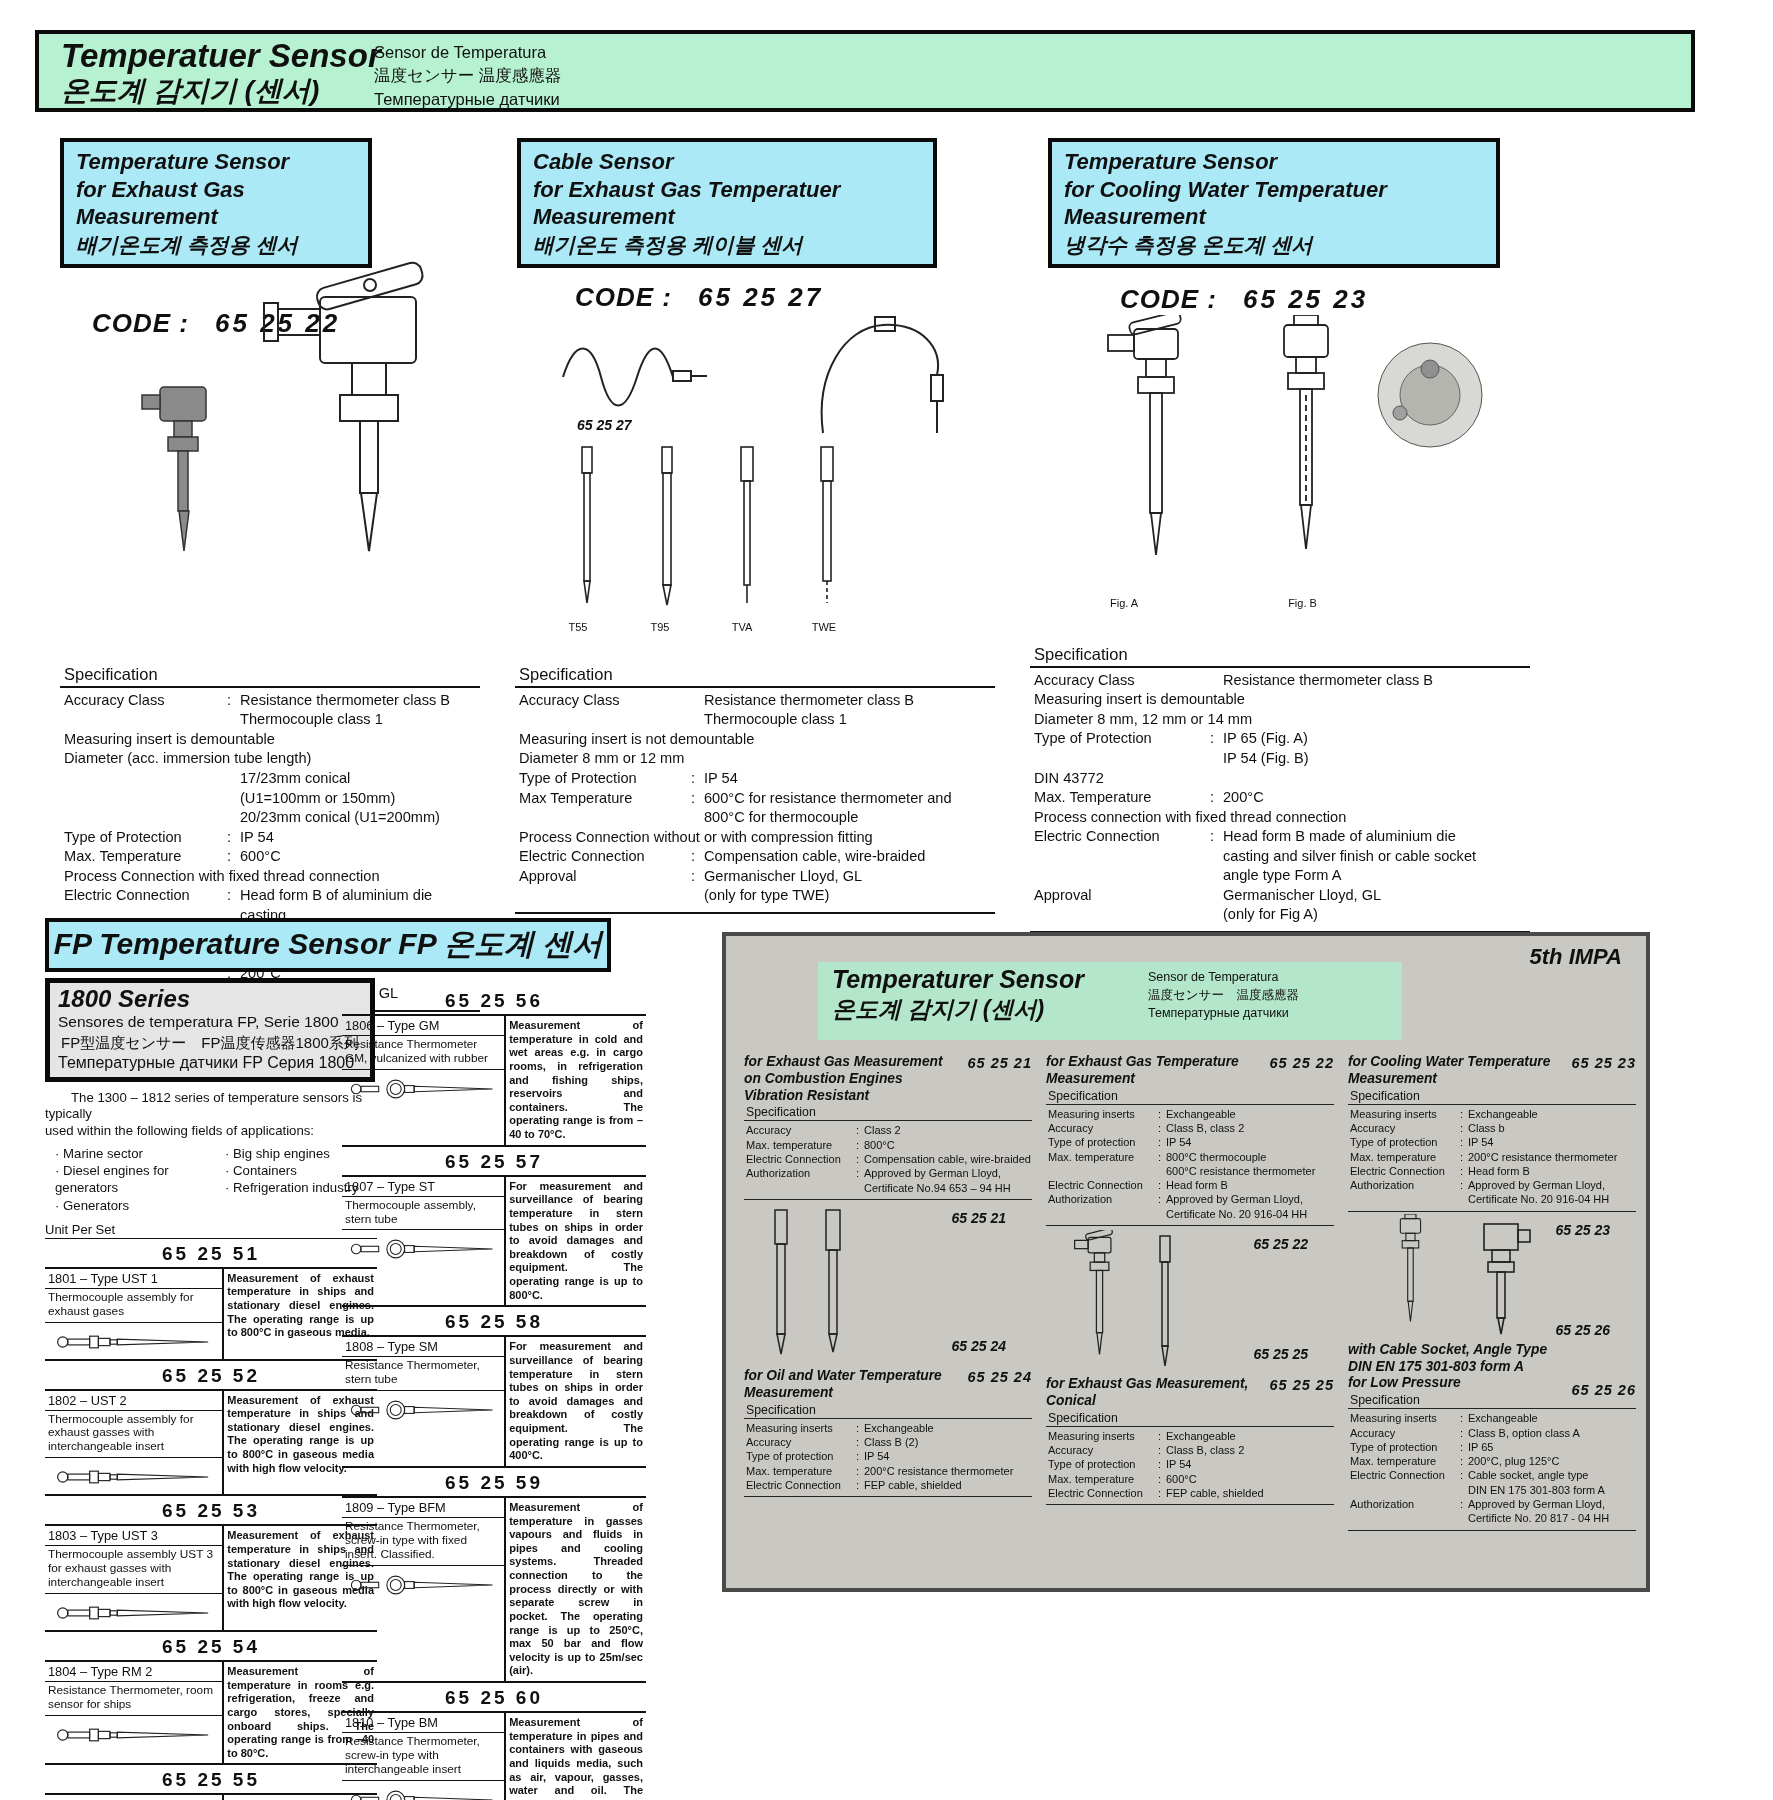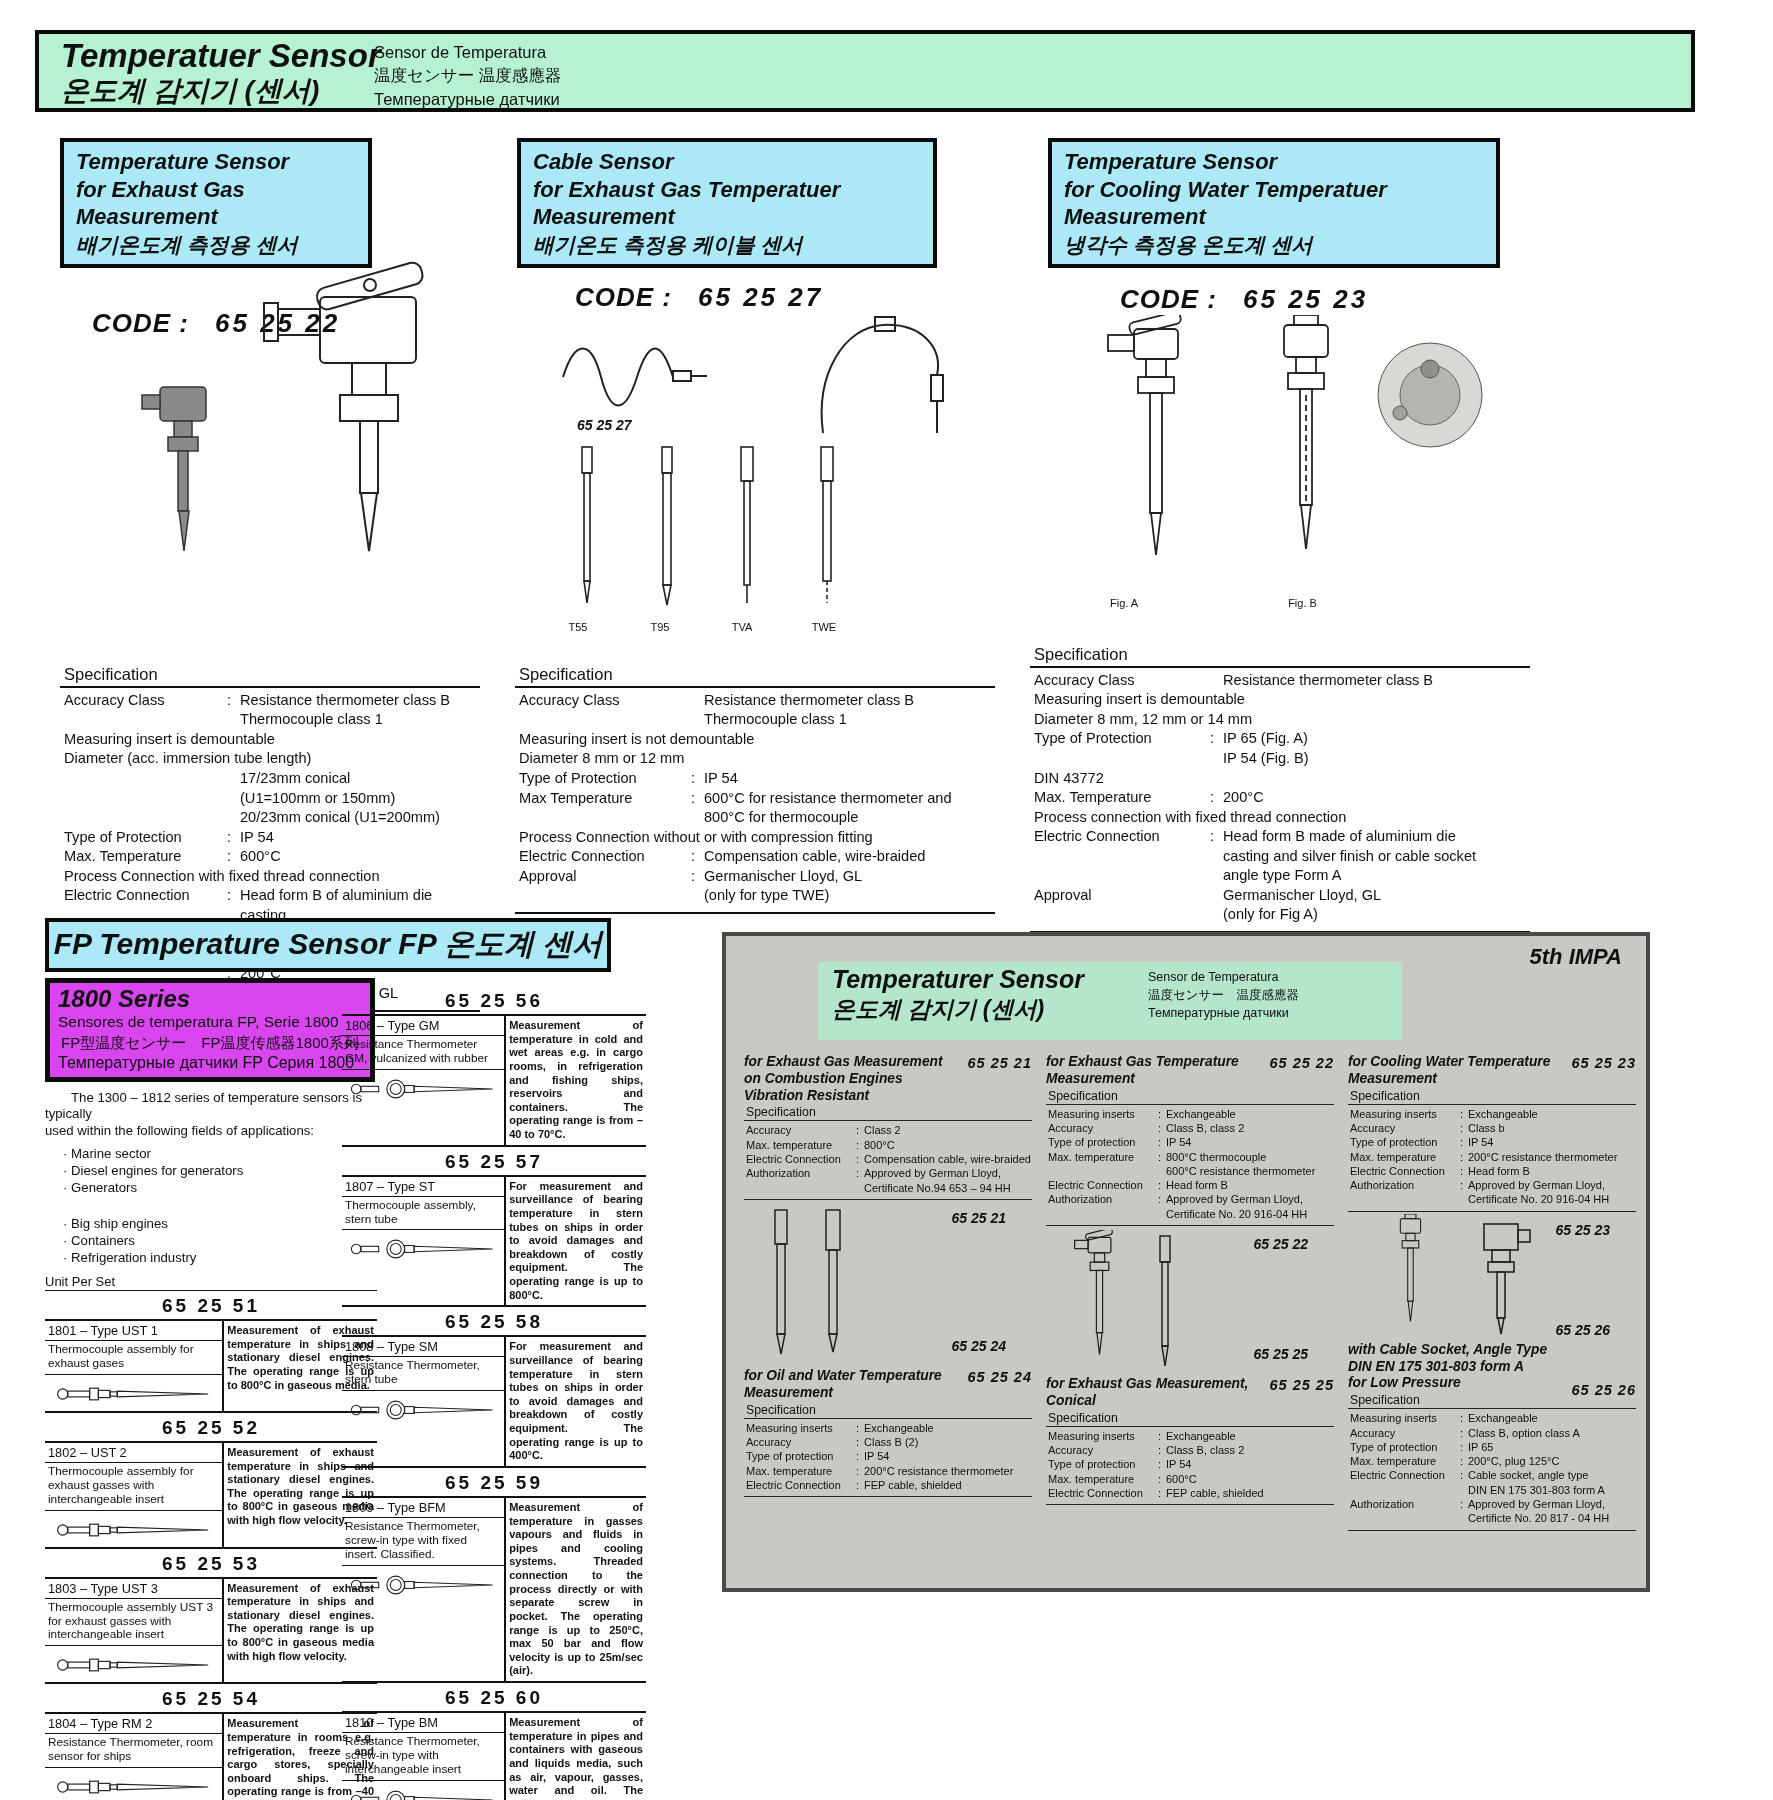--- a/index.html
+++ b/index.html
@@ -33,28 +33,28 @@
   .probe-label{font-size:11px;text-align:center;margin-top:2px;}
   .small-code{font-weight:700;font-size:14px;font-style:italic;}
   .figrow{display:flex;gap:150px;margin-left:80px;}
   .fig-label{font-size:11px;}
   
   .fp-banner{position:absolute;left:45px;top:918px;width:566px;height:54px;background:#abe9f6;
     border:4px solid #0a0a0a;box-sizing:border-box;text-align:center;font-weight:700;
     font-style:italic;font-size:30px;line-height:44px;}
   .fp-leftcol{position:absolute;left:45px;top:978px;width:332px;}
   .fp-rightcol{position:absolute;left:342px;top:986px;width:304px;}
-  .series-box{background:#d946ef;border:5px solid #0a0a0a;box-sizing:border-box;padding:3px 8px;width:330px;}
+  .series-box{background:#e5e5e5;border:5px solid #0a0a0a;box-sizing:border-box;padding:3px 8px;width:330px;}
   .series-box .s1{font-weight:700;font-style:italic;font-size:24px;display:block;line-height:1.1;}
   .series-box .s2{font-size:15.5px;display:block;line-height:1.3;}
   .series-box .s3{font-size:15px;display:block;line-height:1.3;text-align:center;}
   .series-box .s4{font-size:16px;display:block;line-height:1.35;}
   .fp-intro{font-size:13.2px;margin:8px 0 4px 0;line-height:1.25;}
   .fp-intro .i1{text-indent:26px;display:block;}
-  .fp-apps{display:flex;font-size:13.2px;line-height:1.3;margin:6px 0 2px 18px;gap:18px;flex-direction:column;}
+  .fp-apps{display:flex;font-size:13.2px;line-height:1.3;margin:6px 0 2px 10px;gap:18px;}
   .fp-apps div{flex:1;}
   .fp-unit{font-size:13px;text-align:left;border-bottom:1.8px solid #111;padding:2px 4px 1px 0;margin-top:6px;}
   .fp-item{margin-top:1px;}
   .fp-code{text-align:center;font-weight:700;font-size:19px;letter-spacing:3px;padding:3px 0 2px 0;}
   .fp-body{display:flex;border-top:2px solid #111;border-bottom:2px solid #111;}
   .fp-left{flex:0 0 54%;border-right:2px solid #111;box-sizing:border-box;}
   .fp-title{font-size:12.8px;border-bottom:1.6px solid #111;padding:2px 3px;}
   .fp-sub{font-size:11.8px;line-height:1.18;padding:2px 3px 3px 3px;border-bottom:1.6px solid #111;}
   .fp-sketch{display:block;margin:6px auto 4px auto;}
   .fp-desc{flex:1 1 auto;font-size:11px;line-height:1.24;padding:3px 3px;text-align:justify;font-weight:bold;}

